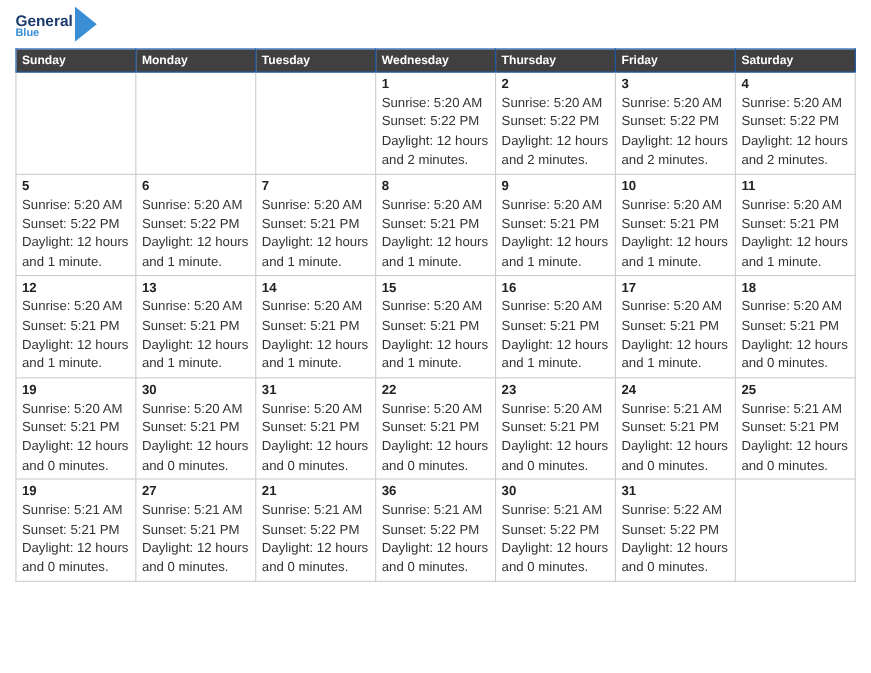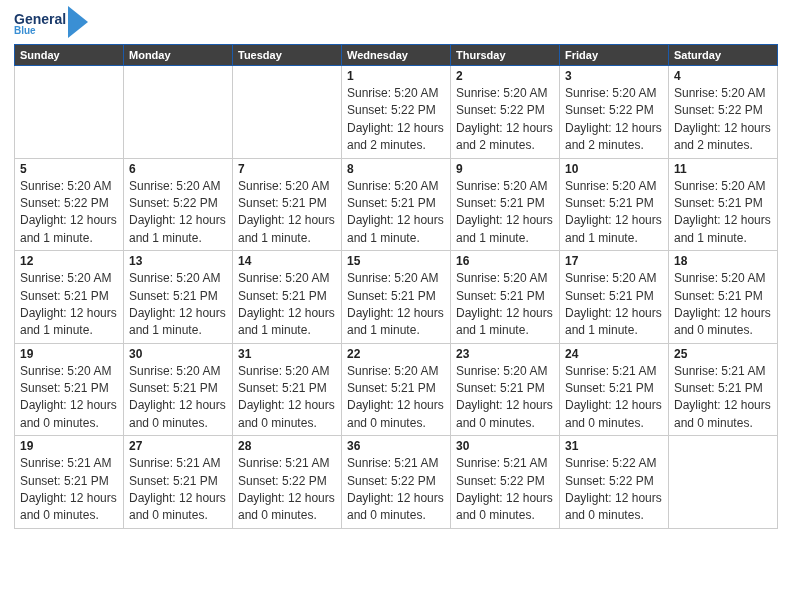--- a/index.html
+++ b/index.html
@@ -310,21 +310,21 @@
 and 0 minutes.</div>
           </td>
           <td>
             <span class="day-number">27</span>
             <div class="day-info">Sunrise: 5:21 AM
 Sunset: 5:21 PM
 Daylight: 12 hours
 and 0 minutes.</div>
           </td>
           <td>
-            <span class="day-number">28</span>
+            <span class="day-number">21</span>
             <div class="day-info">Sunrise: 5:21 AM
 Sunset: 5:22 PM
 Daylight: 12 hours
 and 0 minutes.</div>
           </td>
           <td>
             <span class="day-number">36</span>
             <div class="day-info">Sunrise: 5:21 AM
 Sunset: 5:22 PM
 Daylight: 12 hours

